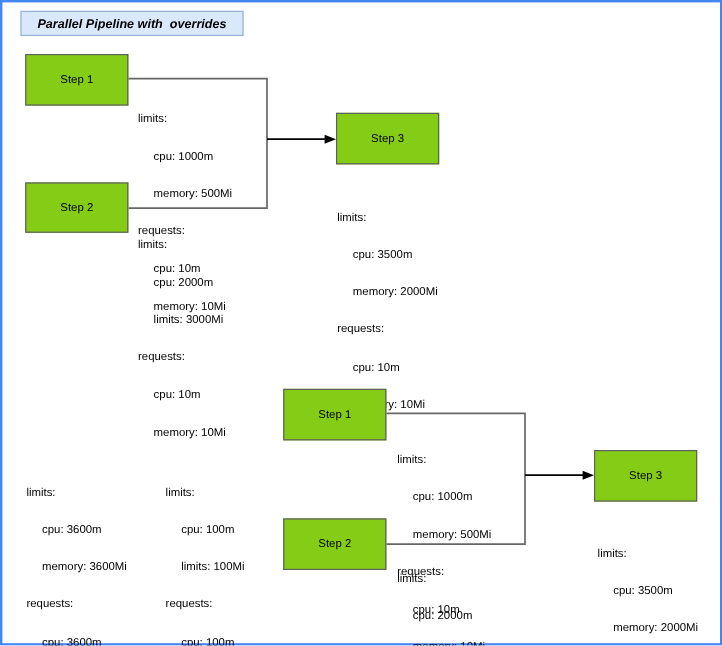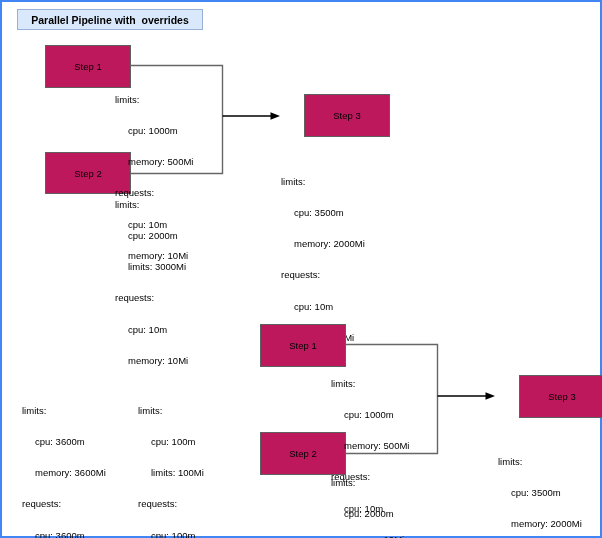--- a/index.html
+++ b/index.html
@@ -51,32 +51,31 @@
     display: flex;
     align-items: center;
     justify-content: center;
     font-size: 10.5px;
     font-weight: bold;
     color: #000000;
     white-space: pre;
   }
   .node {
     position: absolute;
-    background: #be185d;
+    background: #84cc16;
     border: 1.4px solid #5f5f5f;
     box-sizing: border-box;
     display: flex;
     align-items: center;
     justify-content: center;
     text-align: center;
     font-size: 9.5px;
     line-height: 15px;
     color: #000000;
     padding: 20px;
-    margin-left: 24px;
   }
   .ann {
     position: absolute;
     font-size: 9.5px;
     line-height: 10.4px;
     color: #000000;
     white-space: pre;
   }
   .ann .ind {
     padding-left: 13px;
@@ -91,21 +90,21 @@
     <path class="conn" d="M107,65.5 H222.5 V173.5 H107"></path>
     <line class="arrowline" x1="222.5" y1="116" x2="271" y2="116"></line>
     <polygon class="arrowhead" points="280,116 270.5,112.2 270.5,119.8"></polygon>
     <path class="conn" d="M322,344.5 H437.5 V453.5 H322"></path>
     <line class="arrowline" x1="437.5" y1="396" x2="486" y2="396"></line>
     <polygon class="arrowhead" points="495,396 485.5,392.2 485.5,399.8"></polygon>
   </svg>
 
   <div class="frame"></div>
 
-  <div class="titlebox" style="left:17px; top:9px; width:186px; height:21px;">Parallel Pipeline with  overrides</div>
+  <div class="titlebox" style="left:17px; top:9px; width:186px; height:21px;font-style:italic;">Parallel Pipeline with  overrides</div>
 
   <div class="node" style="left:21px; top:45px; width:86px; height:43px;">Step 1</div>
 
   <div class="node" style="left:21px; top:152px; width:86px; height:42px;">Step 2</div>
 
   <div class="node" style="left:280px; top:94px; width:86px; height:43px;">Step 3</div>
 
   <div class="ann" style="left:115px; top:74px;">
     <div>limits:</div>
     <div class="ind">cpu: 1000m</div>

